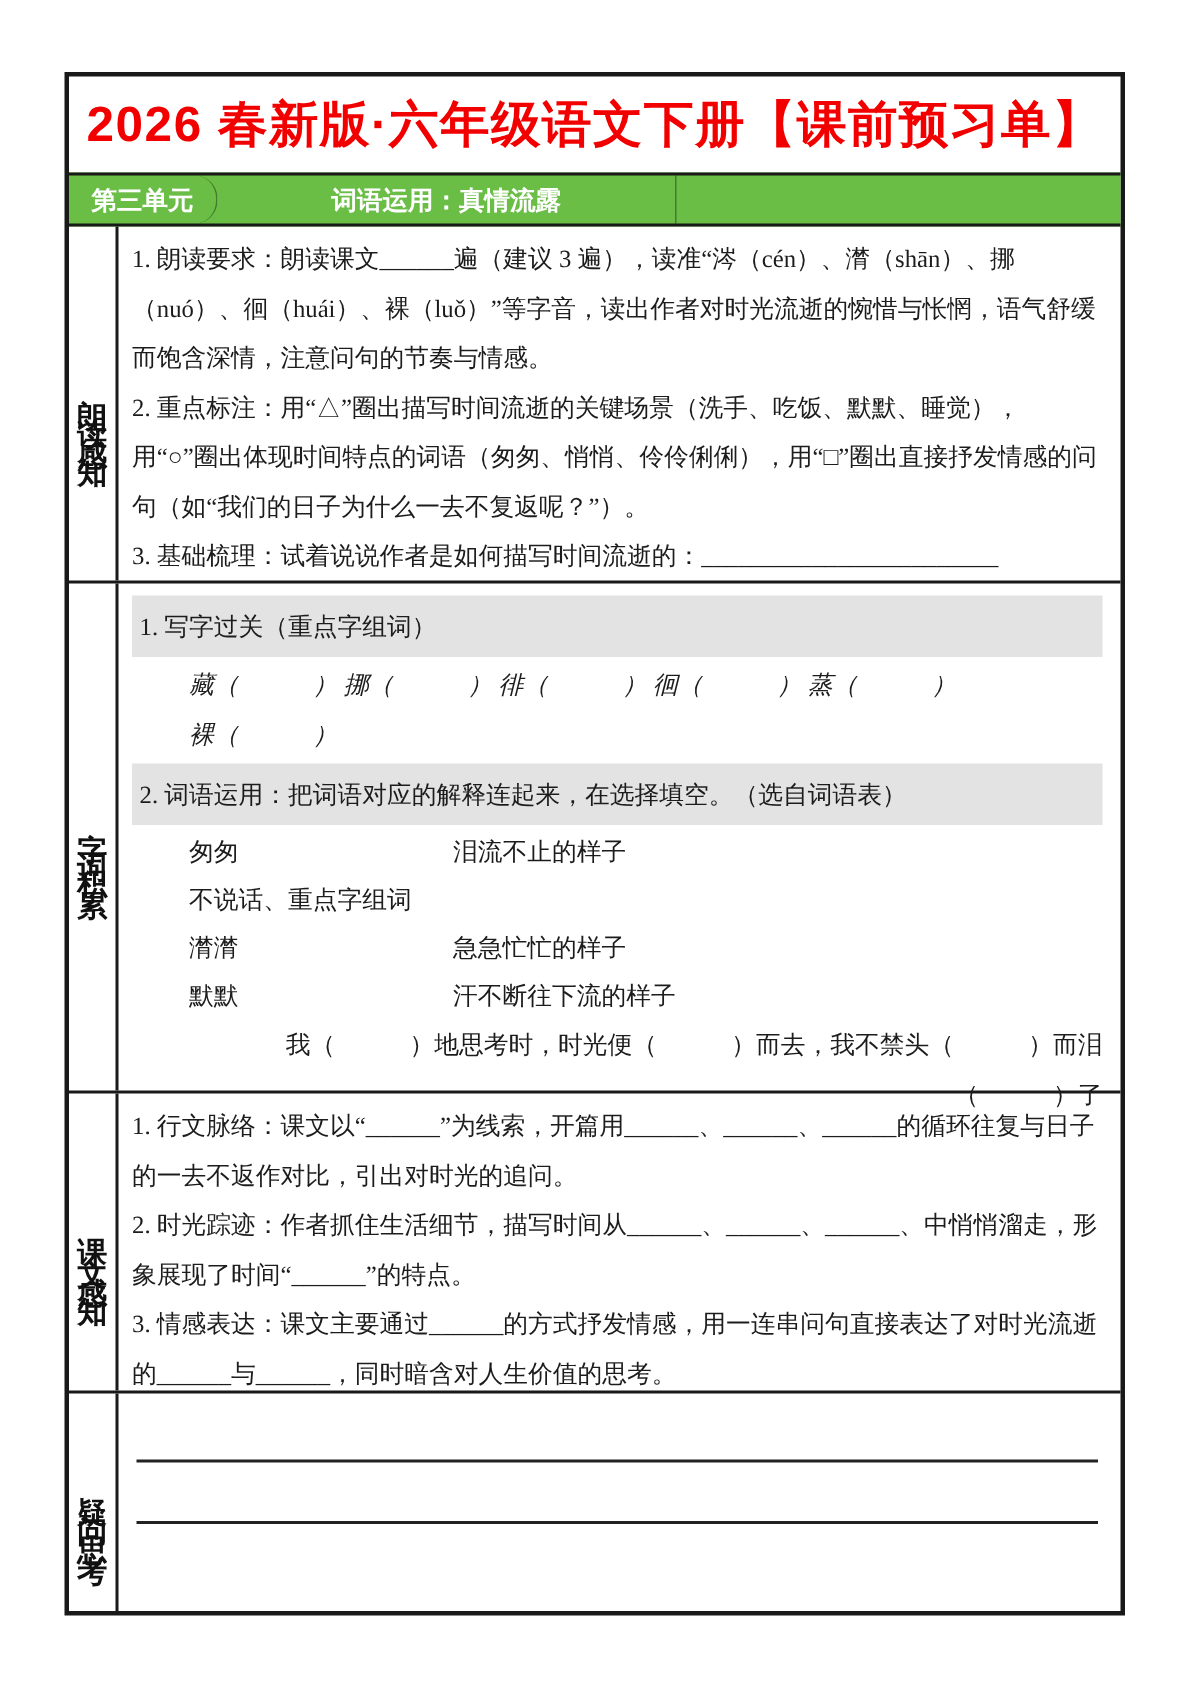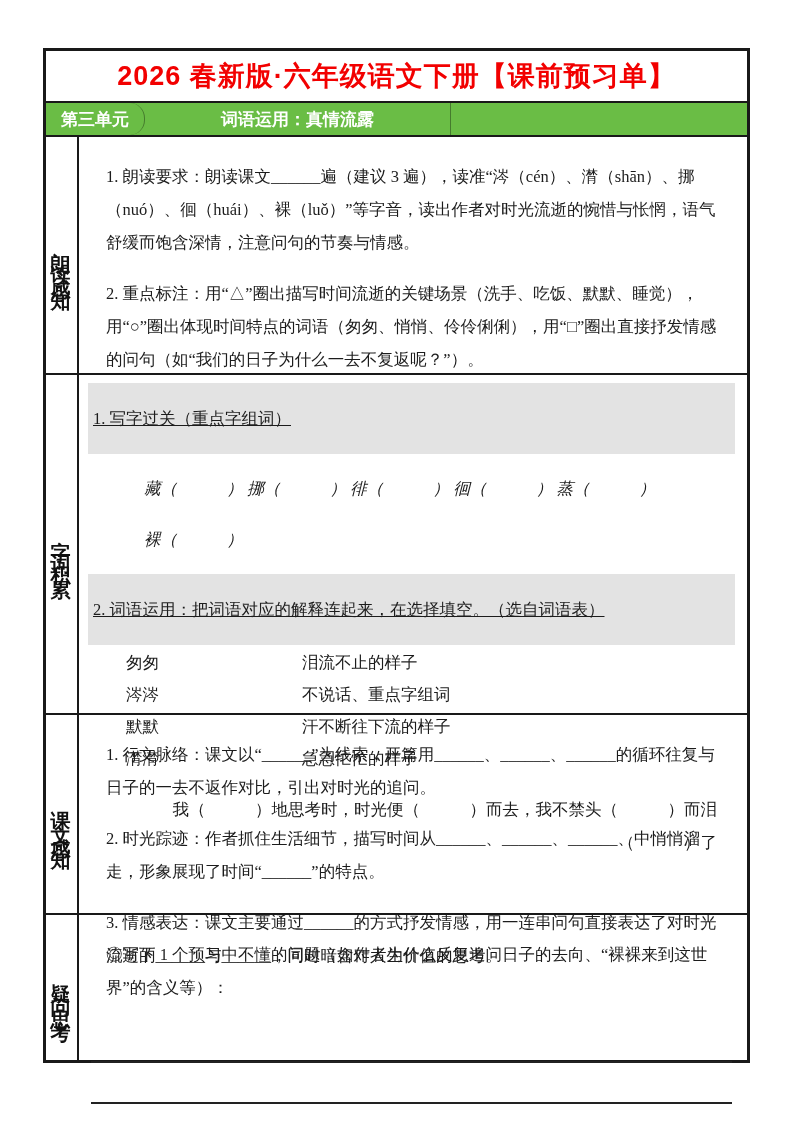--- a/index.html
+++ b/index.html
@@ -10,24 +10,24 @@
     font-family: "Liberation Serif", serif;
     color: #1c1c1c;
   }
   .page { position: relative; width: 793px; height: 1122px; background:#fff; overflow: hidden; }
   .sheet {
     position: absolute; left: 43px; top: 48px; width: 707px;
     border: 3px solid #191919;
     background: #fff;
   }
   .title-row {
-    height: 50px;
+    height: 64px;
     display: flex; align-items: center; justify-content: center;
     font-family: "Liberation Sans", sans-serif;
-    font-weight: bold; font-size: 27px;
+    font-weight: bold; font-size: 33px;
     color: var(--accent-red, #f20000);
     letter-spacing: 1px;
     white-space: nowrap;
   }
   .unit-row {
     display: flex; align-items: stretch;
     height: 36px;
     background: var(--header-green, #6abd45);
     border-top: 2px solid #191919;
     border-bottom: 2px solid #191919;
@@ -48,24 +48,24 @@
     font-weight: bold; font-size: 20px; color: #111;
     writing-mode: vertical-rl; text-orientation: upright;
     letter-spacing: 13px;
     padding-top: 13px; 
   }
   .content {
     flex: 1; min-width: 0;
     padding: 5px 12px 4px 9px;
     font-size: 16.5px; line-height: 33px;
   }
-  .content p { margin: 18px; }
+  .content p { margin: 0; }
   .hl {
     background: var(--highlight-gray, #e3e3e3);
-    padding: 19px 5px; margin: 3px 0 2px 0 !important; text-decoration: underline;
+    padding: 4px 5px; margin: 3px 0 2px 0 !important;
   }
   .indent { padding-left: 38px; font-style: italic; }
   .pair { display: flex; padding-left: 38px; line-height: 32px; gap: 28px; }
   .pair .pw { width: 148px; flex: none; }
   .fill { text-indent: 38px; text-align: right; }
   .s1 { height: 236px; }
   .s2 { height: 340px; }
   .s3 { height: 200px; }
   .s4 { height: 147px; }
   .rule {
@@ -86,62 +86,61 @@
     <div class="unit-row">
       <div class="cell unit">第三单元</div>
       <div class="cell theme">词语运用：真情流露</div>
     </div>
 
     <div class="section first s1">
       <div class="sec-label">朗读感知</div>
       <div class="content">
         <p>1. 朗读要求：朗读课文______遍（建议 3 遍），读准“涔（cén）、潸（shān）、挪（nuó）、徊（huái）、裸（luǒ）”等字音，读出作者对时光流逝的惋惜与怅惘，语气舒缓而饱含深情，注意问句的节奏与情感。</p>
         <p>2. 重点标注：用“△”圈出描写时间流逝的关键场景（洗手、吃饭、默默、睡觉），用“○”圈出体现时间特点的词语（匆匆、悄悄、伶伶俐俐），用“□”圈出直接抒发情感的问句（如“我们的日子为什么一去不复返呢？”）。</p>
+        <p>3. 基础梳理：试着说说作者是如何描写时间流逝的：________________________</p>
       </div>
     </div>
 
     <div class="section s2">
       <div class="sec-label">字词积累</div>
       <div class="content">
         <p class="hl">1. 写字过关（重点字组词）</p>
         <p class="indent">藏（　　　） 挪（　　　） 徘（　　　） 徊（　　　） 蒸（　　　）</p>
         <p class="indent">裸（　　　）</p>
         <p class="hl">2. 词语运用：把词语对应的解释连起来，在选择填空。（选自词语表）</p>
         <div class="pair">
           <span class="pw">匆匆</span>
           <span class="pd">泪流不止的样子</span>
         </div>
         <div class="pair">
-          <span class="pw">涔涔</span>
           <span class="pd">不说话、重点字组词</span>
+        </div>
+        <div class="pair">
+          <span class="pw">潸潸</span>
+          <span class="pd">急急忙忙的样子</span>
         </div>
         <div class="pair">
           <span class="pw">默默</span>
           <span class="pd">汗不断往下流的样子</span>
-        </div>
-        <div class="pair">
-          <span class="pw">潸潸</span>
-          <span class="pd">急急忙忙的样子</span>
         </div>
         <p class="fill">我（　　　）地思考时，时光便（　　　）而去，我不禁头（　　　）而泪（　　　）了</p>
       </div>
     </div>
 
     <div class="section s3">
       <div class="sec-label">课文感知</div>
       <div class="content">
         <p>1. 行文脉络：课文以“______”为线索，开篇用______、______、______的循环往复与日子的一去不返作对比，引出对时光的追问。</p>
         <p>2. 时光踪迹：作者抓住生活细节，描写时间从______、______、______、中悄悄溜走，形象展现了时间“______”的特点。</p>
         <p>3. 情感表达：课文主要通过______的方式抒发情感，用一连串问句直接表达了对时光流逝的______与______，同时暗含对人生价值的思考。</p>
       </div>
     </div>
 
     <div class="section s4">
       <div class="sec-label">疑问思考</div>
       <div class="content">
-        <p>◎写下 1 个预习中不懂的问题（如作者为什么反复追问日子的去向、“裸裸来到这世界”的含义等）：</p>
         <div class="rule"></div>
         <div class="rule"></div>
       </div>
     </div>
 
   </div>
 </div>
 
 </body></html>

